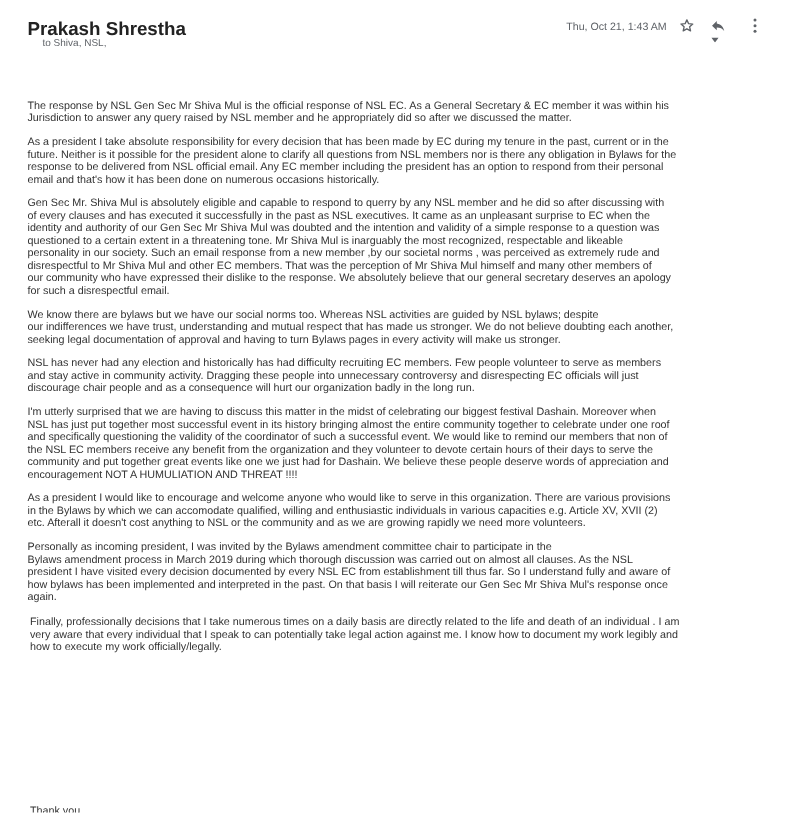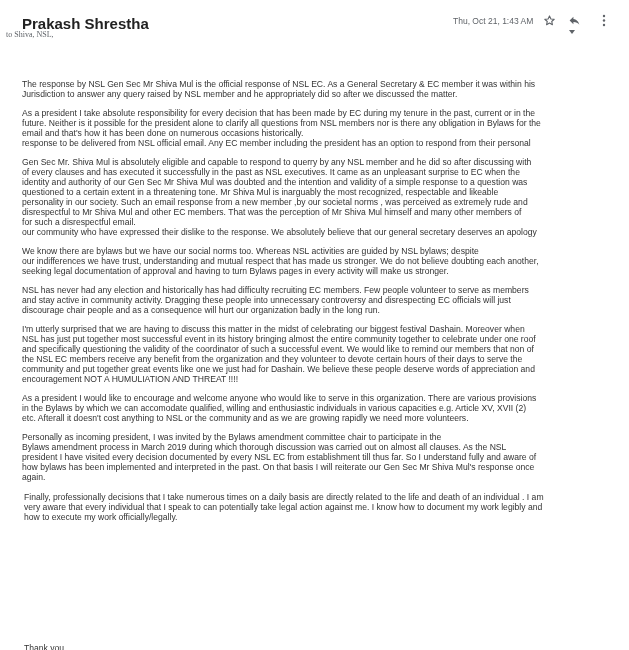--- a/index.html
+++ b/index.html
@@ -1,20 +1,20 @@
 <!DOCTYPE html>
 <html><head>
 <meta charset="utf-8">
 <style>
   html, body { margin:0; padding:0; background:#ffffff; }
   body { width:629px; height:650px; position:relative; overflow:hidden;
          font-family:"Liberation Sans", sans-serif; color:#222; }
   .header { position:absolute; left:0; top:0; width:629px; height:50px; }
   .sender { position:absolute; left:22px; top:15px; font-size:15px; font-weight:bold; color:#222; }
-  .recipients { position:absolute; left:6px; top:30px; font-size:8px; color:#5f6368;font-family:Liberation Serif, serif; }
+  .recipients { position:absolute; left:34px; top:30px; font-size:8px; color:#5f6368; }
   .timestamp { position:absolute; left:453px; top:16px; font-size:8.5px; color:#5f6368; }
   .icon-btn { position:absolute; top:12px; width:16px; height:16px; display:flex; align-items:center; justify-content:center; cursor:pointer; }
   .star { left:541px; }
   .reply { left:566px; }
   .more { left:596px; }
   .reply-menu { position:absolute; left:568px; top:30px; width:8px; height:6px; display:flex; justify-content:center; cursor:pointer; }
   .body { position:absolute; left:22px; top:79px; width:590px; font-size:8.6px; color:#333; }
   .para { margin:0 0 9px 0; }
   .line { display:block; height:10px; line-height:10px; white-space:nowrap; }
   .para.indent { margin-left:2px; margin-top:10px; }
@@ -54,32 +54,32 @@
 </div>
 
 <div class="body" id="email-body">
     <div class="para">
       <span class="line">The response by NSL Gen Sec Mr Shiva Mul is the official response of NSL EC. As a General Secretary &amp; EC member it was within his</span>
       <span class="line">Jurisdiction to answer any query raised by NSL member and he appropriately did so after we discussed the matter.</span>
     </div>
     <div class="para">
       <span class="line">As a president I take absolute responsibility for every decision that has been made by EC during my tenure in the past, current or in the</span>
       <span class="line">future. Neither is it possible for the president alone to clarify all questions from NSL members nor is there any obligation in Bylaws for the</span>
+      <span class="line">response to be delivered from NSL official email. Any EC member including the president has an option to respond from their personal</span>
       <span class="line">email and that's how it has been done on numerous occasions historically.</span>
-      <span class="line">response to be delivered from NSL official email. Any EC member including the president has an option to respond from their personal</span>
     </div>
     <div class="para">
       <span class="line">Gen Sec  Mr. Shiva Mul is absolutely eligible and capable to respond to querry by any NSL member and he did so after discussing with</span>
       <span class="line">of every clauses and has executed it successfully in the past as NSL executives. It came as an unpleasant surprise to EC when the</span>
       <span class="line">identity and authority of our Gen Sec Mr Shiva Mul was doubted and the intention and validity of a simple response to a question was</span>
       <span class="line">questioned to a certain extent in a threatening tone.  Mr Shiva Mul is inarguably the most recognized, respectable and likeable</span>
       <span class="line">personality in our society.  Such an email response from a new member ,by our societal norms , was perceived as extremely rude and</span>
       <span class="line">disrespectful to Mr Shiva Mul and other EC members.  That was the perception of Mr Shiva Mul himself  and  many other members of</span>
+      <span class="line">our community who have expressed their dislike to the response. We absolutely believe that our general secretary deserves an apology</span>
       <span class="line">for such a disrespectful email.</span>
-      <span class="line">our community who have expressed their dislike to the response. We absolutely believe that our general secretary deserves an apology</span>
     </div>
     <div class="para">
       <span class="line">We know there are bylaws but we have our social norms too.    Whereas NSL activities are guided by NSL bylaws;  despite</span>
       <span class="line">our indifferences we have trust, understanding and mutual respect that has made us stronger.  We do not believe doubting each another,</span>
       <span class="line">seeking legal documentation of approval and having to turn Bylaws pages in every activity will make us stronger.</span>
     </div>
     <div class="para">
       <span class="line">NSL has never had any election and historically has had difficulty recruiting EC members. Few people volunteer to serve as members</span>
       <span class="line">and stay active in community activity. Dragging these people into unnecessary controversy and disrespecting EC officials will just</span>
       <span class="line">discourage chair  people and as a consequence will hurt our organization badly in the long run.</span>

